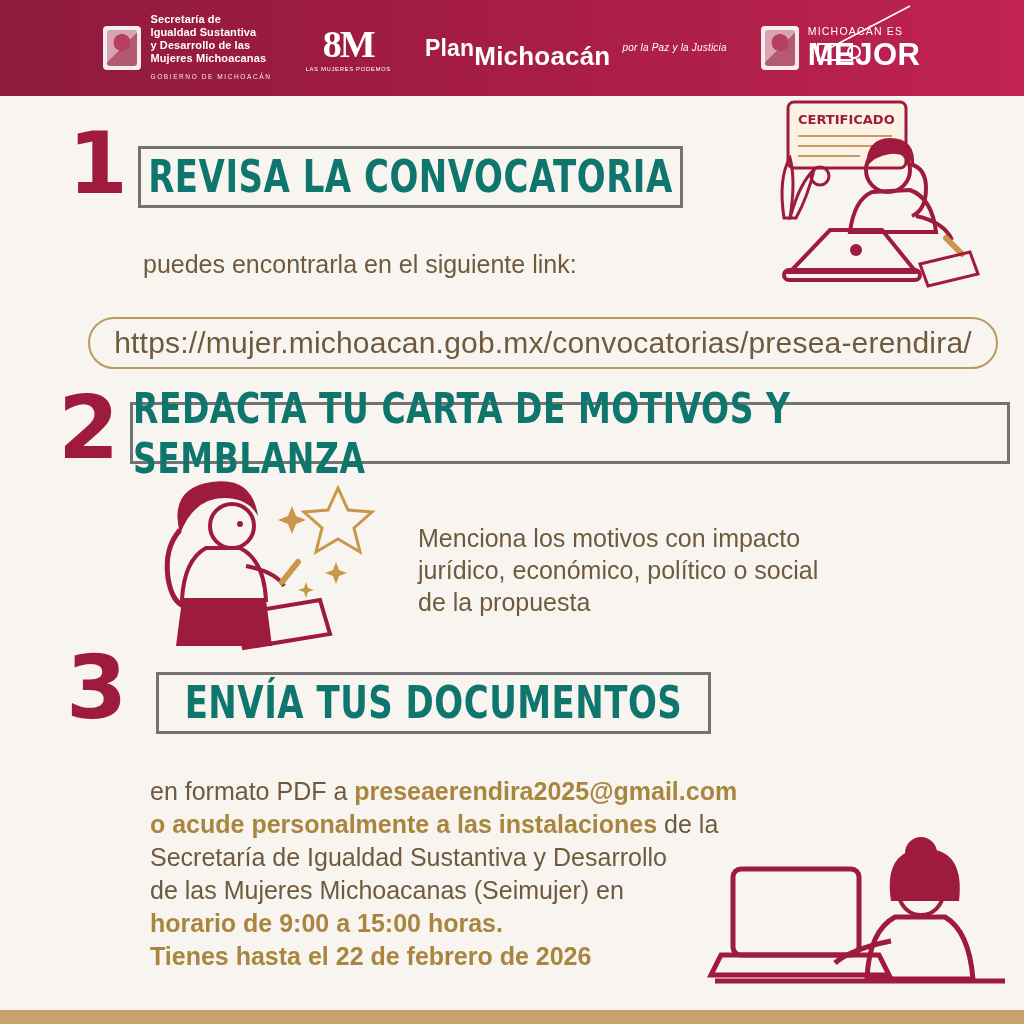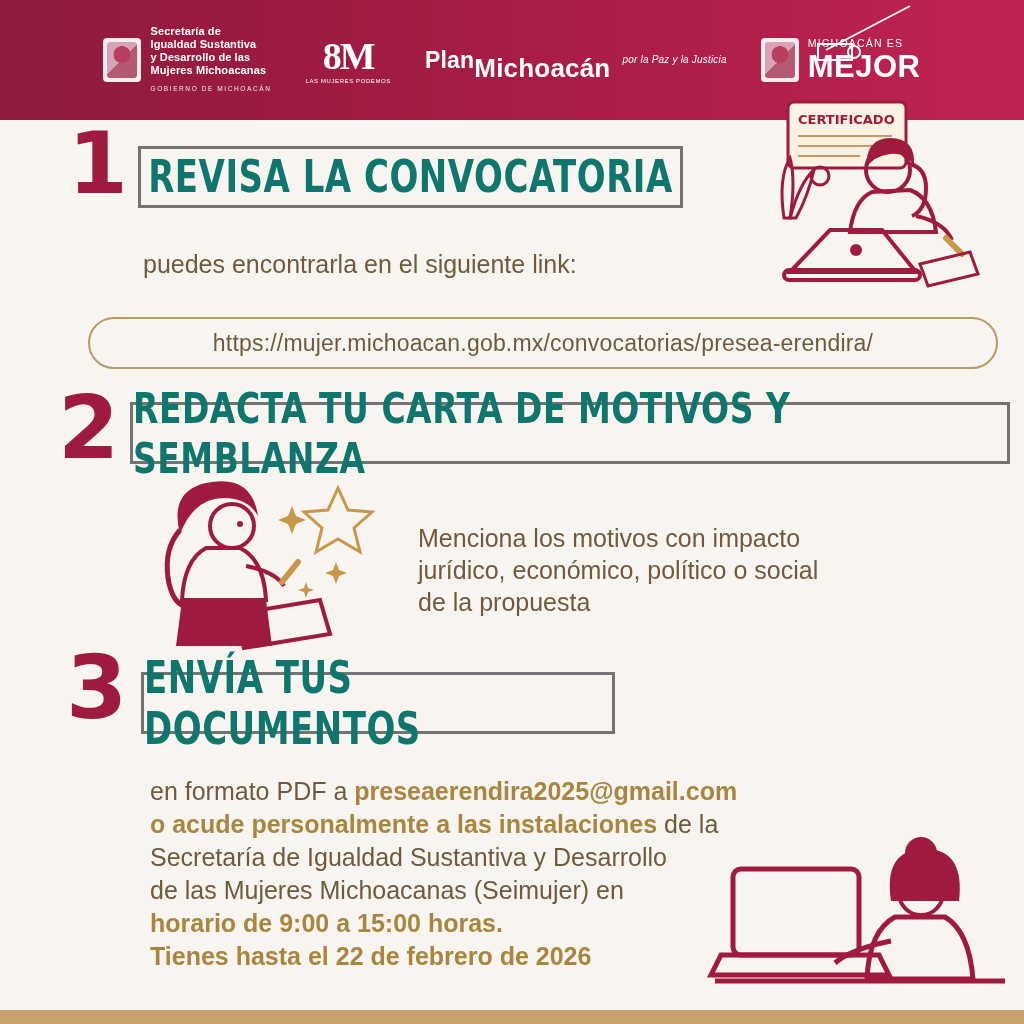--- a/index.html
+++ b/index.html
@@ -11,21 +11,21 @@
   }
   .page {
     position: relative;
     width: 1024px; height: 1024px;
     background: #f8f4ef;
   }
 
   
   .header {
     position: absolute; top: 0; left: 0;
-    width: 1024px; height: 120px;
+    width: 1024px; height: 96px;
     background: linear-gradient(90deg, #8e1b3e 0%, #9d1b40 30%, #b01f4a 70%, #c02254 100%);
     display: flex; align-items: center; justify-content: center;
     gap: 34px;
     overflow: hidden;
   }
   .hdr-block { display: flex; align-items: center; color: #fff; }
 
   .seal {
     width: 38px; height: 44px;
     border-radius: 4px;
@@ -94,21 +94,21 @@
   }
   .titlebox span { transform: scaleY(1.28); display: inline-block; }
 
   
   .linkpill {
     position: absolute;
     border: 2px solid #b89b63;
     border-radius: 26px;
     display: flex; align-items: center; justify-content: center;
     color: #6f5a3d;
-    font-size: 23px;
+    font-size: 30px;
     letter-spacing: .2px;
   }
 
   .para { position: absolute; color: #6f5a3d; }
   .gold { color: #a9863f; }
   .bold { font-weight: bold; }
 
   .footer {
     position: absolute; bottom: 0; left: 0;
     width: 1024px; height: 14px;
@@ -234,21 +234,21 @@
     <path d="M42 130 l84 0 l6 46 l-96 0 z" fill="#9e1b3e"></path>
 
     <path d="M106 96 q30 6 38 20" fill="none" stroke="#9e1b3e" stroke-width="4"></path>
     <path d="M142 112 l16 -20" stroke="#c8974a" stroke-width="6" stroke-linecap="round"></path>
 
     <path d="M96 144 l84 -14 l10 34 l-86 14 z" fill="none" stroke="#9e1b3e" stroke-width="4"></path>
   </svg>
 
   <div class="num" style="left:66px; top:654px; font-size:88px;">3</div>
 
-  <div class="titlebox" style="left:141px; top:672px; width:474px; height:62px; font-size:34px;">
+  <div class="titlebox" style="left:156px; top:672px; width:555px; height:62px; font-size:34px;">
     <span>ENVÍA TUS DOCUMENTOS</span>
   </div>
 
   <div class="para" style="left:150px; top:775px; font-size:25px; line-height:33px;">
     <div>
       <span>en formato PDF a </span><span class="bold gold">preseaerendira2025@gmail.com</span>
     </div>
     <div>
       <span class="bold gold">o acude personalmente a las instalaciones</span><span> de la</span>
     </div>

